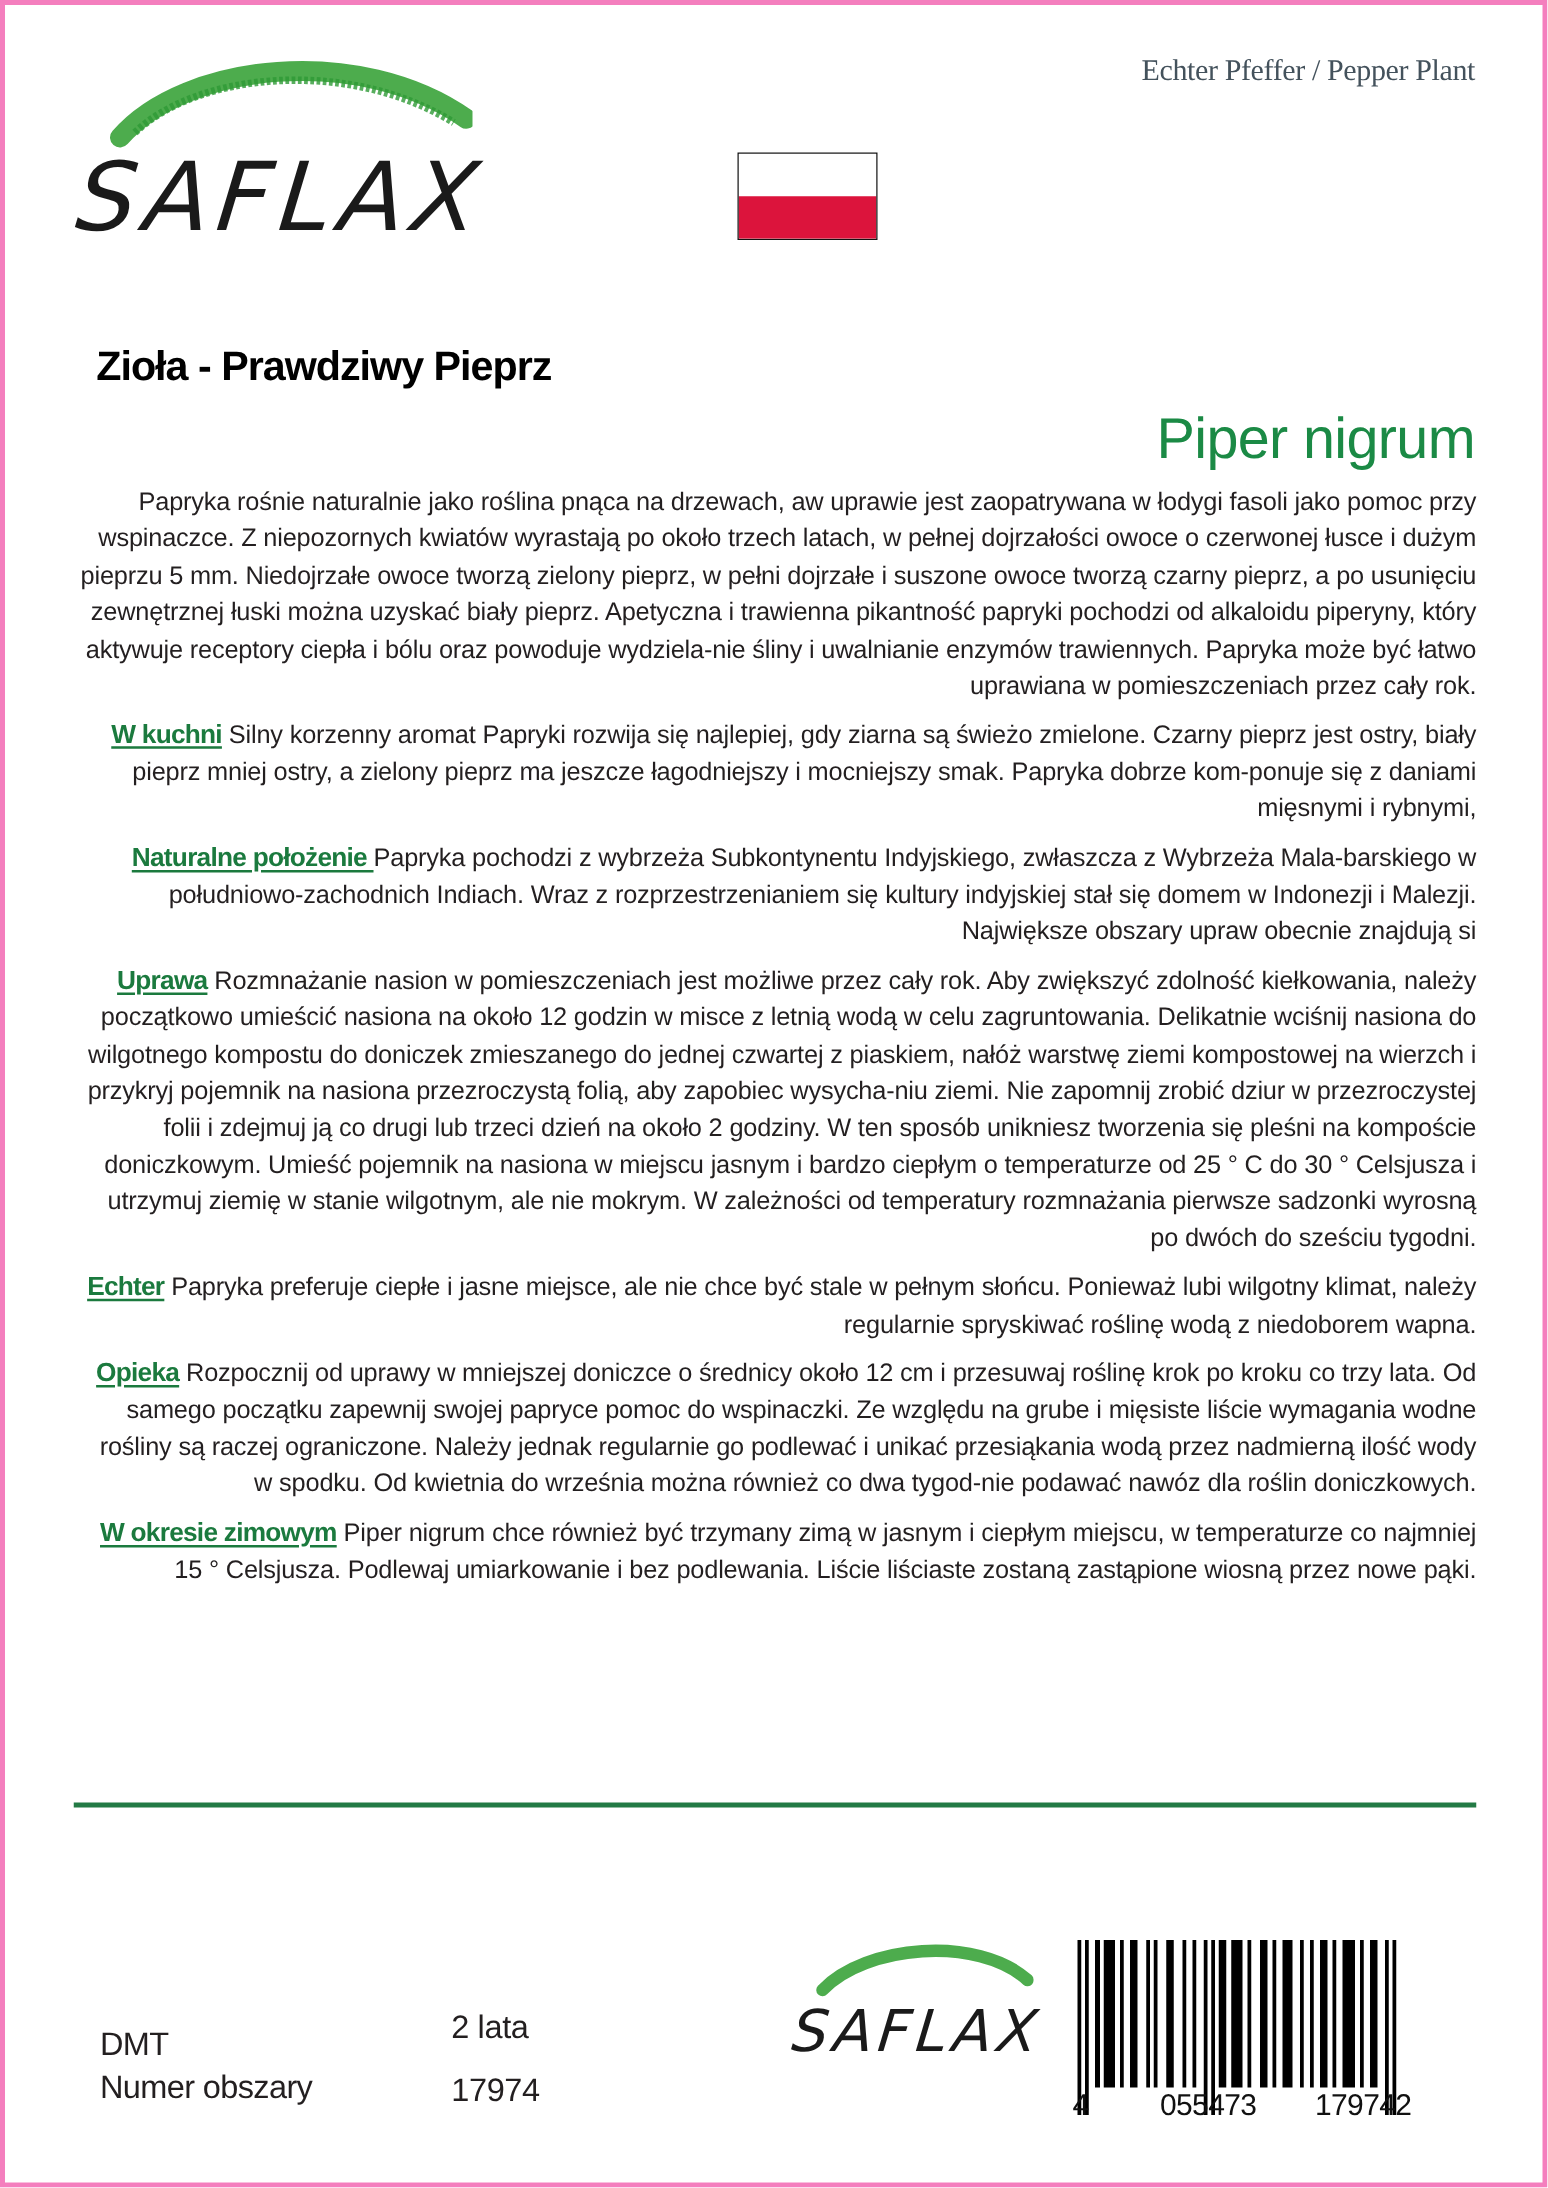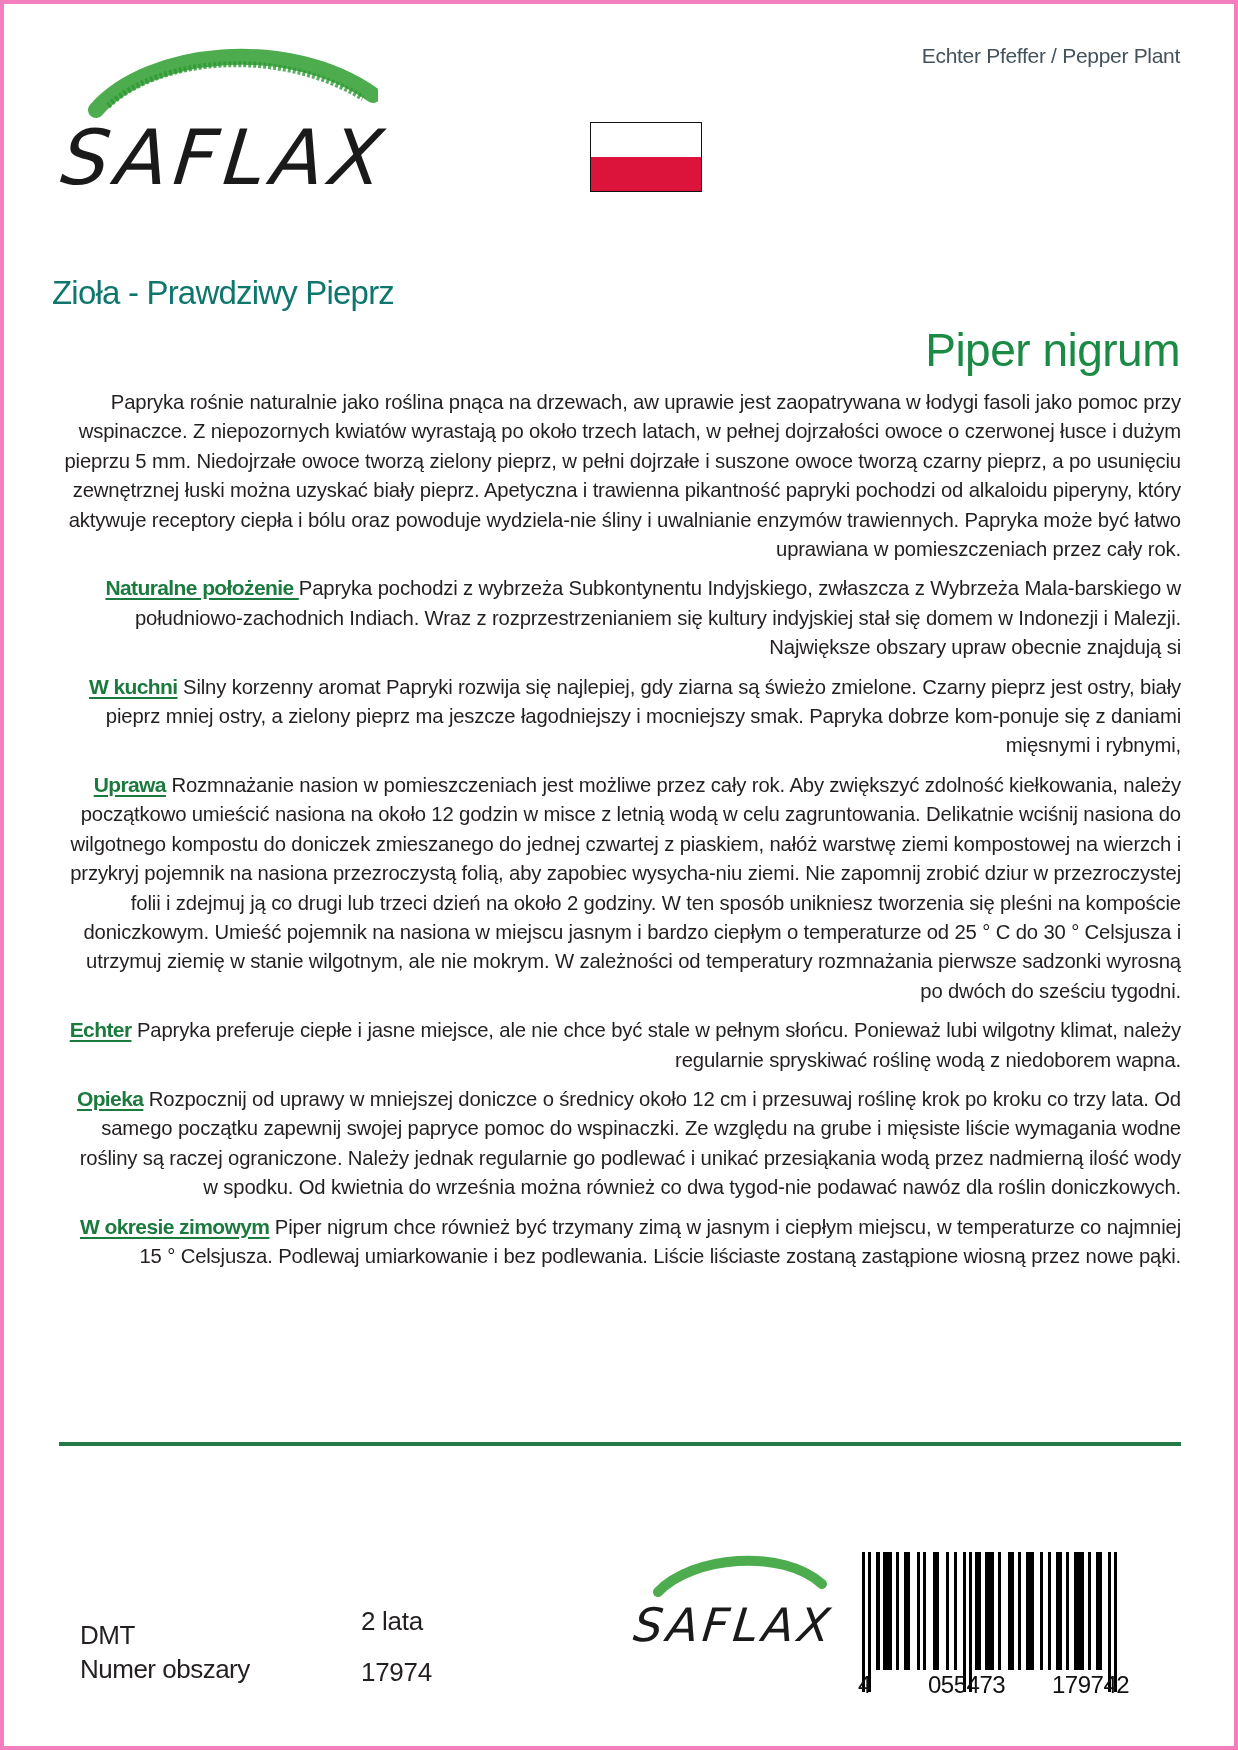--- a/index.html
+++ b/index.html
@@ -16,33 +16,33 @@
     .logo-top { position: absolute; left: 58px; top: 40px; width: 340px; height: 170px; }
     .logo-text {
       position: absolute; left: 4px; top: 80px;
       font-family: "DejaVu Sans", sans-serif; font-style: italic; font-weight: normal;
       font-size: 76px; letter-spacing: 6px; color: #1a1a1a;
       transform: skewX(-6deg); line-height: 1;
     }
     .logo-arc { position: absolute; left: 30px; top: 0; }
     .header-title {
       position: absolute; right: 58px; top: 44px;
-      font-family: Liberation Sans, sans-serif; font-size: 21px; color: #44525c;
+      font-family: Liberation Serif, serif; font-size: 24px; color: #44525c;
       letter-spacing: -0.3px;
     }
     .flag {
       position: absolute; left: 590px; top: 122px; width: 112px; height: 70px;
       border: 1.5px solid #111; box-sizing: border-box; overflow: hidden;
     }
     .flag .white { height: 50%; background: #ffffff; }
     .flag .red { height: 50%; background: #dc143c; }
 
     .title {
-      position: absolute; left: 52px; top: 274px;
-      font-size: 33px; font-weight: normal; color: #0f766e; letter-spacing: -0.8px;
+      position: absolute; left: 77px; top: 274px;
+      font-size: 33px; font-weight: bold; color: #000000; letter-spacing: -0.8px;
     }
     .latin {
       position: absolute; right: 58px; top: 323px;
       font-size: 46px; color: #1b8a45; letter-spacing: -0.5px;
     }
     .content {
       position: absolute; left: 61px; top: 388px; width: 1120px;
       font-size: 20.3px; line-height: 29.4px; color: #231f20; letter-spacing: -0.15px; text-align: right;
     }
     .content p { margin: 0 0 9px 0; }
@@ -80,24 +80,24 @@
   <div class="white"></div>
   <div class="red"></div>
 </div>
 
 <div class="title">Zioła - Prawdziwy Pieprz</div>
 <div class="latin">Piper nigrum</div>
 
 <div class="content">
   <p>Papryka rośnie naturalnie jako roślina pnąca na drzewach, aw uprawie jest zaopatrywana w łodygi fasoli jako pomoc przy wspinaczce. Z niepozornych kwiatów wyrastają po około trzech latach, w pełnej dojrzałości owoce o czerwonej łusce i dużym pieprzu 5 mm. Niedojrzałe owoce tworzą zielony pieprz, w pełni dojrzałe i suszone owoce tworzą czarny pieprz, a po usunięciu zewnętrznej łuski można uzyskać biały pieprz. Apetyczna i trawienna pikantność papryki pochodzi od alkaloidu piperyny, który aktywuje receptory ciepła i bólu oraz powoduje wydziela-nie śliny i uwalnianie enzymów trawiennych. Papryka może być łatwo uprawiana w pomieszczeniach przez cały rok.</p>
   <p>
-    <span class="sec-head">Naturalne położenie </span><span>Papryka pochodzi z wybrzeża Subkontynentu Indyjskiego, zwłaszcza z Wybrzeża Mala-barskiego w południowo-zachodnich Indiach. Wraz z rozprzestrzenianiem się kultury indyjskiej stał się domem w Indonezji i Malezji. Największe obszary upraw obecnie znajdują si</span>
+    <span class="sec-head">W kuchni</span><span> Silny korzenny aromat Papryki rozwija się najlepiej, gdy ziarna są świeżo zmielone. Czarny pieprz jest ostry, biały pieprz mniej ostry, a zielony pieprz ma jeszcze łagodniejszy i mocniejszy smak. Papryka dobrze kom-ponuje się z daniami mięsnymi i rybnymi,</span>
   </p>
   <p>
-    <span class="sec-head">W kuchni</span><span> Silny korzenny aromat Papryki rozwija się najlepiej, gdy ziarna są świeżo zmielone. Czarny pieprz jest ostry, biały pieprz mniej ostry, a zielony pieprz ma jeszcze łagodniejszy i mocniejszy smak. Papryka dobrze kom-ponuje się z daniami mięsnymi i rybnymi,</span>
+    <span class="sec-head">Naturalne położenie </span><span>Papryka pochodzi z wybrzeża Subkontynentu Indyjskiego, zwłaszcza z Wybrzeża Mala-barskiego w południowo-zachodnich Indiach. Wraz z rozprzestrzenianiem się kultury indyjskiej stał się domem w Indonezji i Malezji. Największe obszary upraw obecnie znajdują si</span>
   </p>
   <p>
     <span class="sec-head">Uprawa</span><span>  Rozmnażanie nasion w pomieszczeniach jest możliwe przez cały rok. Aby zwiększyć zdolność kiełkowania, należy początkowo umieścić nasiona na około 12 godzin w misce z letnią wodą w celu zagruntowania. Delikatnie wciśnij nasiona do wilgotnego kompostu do doniczek zmieszanego do jednej czwartej z piaskiem, nałóż warstwę ziemi kompostowej na wierzch i przykryj pojemnik na nasiona przezroczystą folią, aby zapobiec wysycha-niu ziemi. Nie zapomnij zrobić dziur w przezroczystej folii i zdejmuj ją co drugi lub trzeci dzień na około 2 godziny. W ten sposób unikniesz tworzenia się pleśni na kompoście doniczkowym. Umieść pojemnik na nasiona w miejscu jasnym i bardzo ciepłym o temperaturze od 25 ° C do 30 ° Celsjusza i utrzymuj ziemię w stanie wilgotnym, ale nie mokrym. W zależności od temperatury rozmnażania pierwsze sadzonki wyrosną po dwóch do sześciu tygodni.</span>
   </p>
   <p>
     <span class="sec-head">Echter</span><span> Papryka preferuje ciepłe i jasne miejsce, ale nie chce być stale w pełnym słońcu. Ponieważ lubi wilgotny klimat, należy regularnie spryskiwać roślinę wodą z niedoborem wapna.</span>
   </p>
   <p>
     <span class="sec-head">Opieka</span><span> Rozpocznij od uprawy w mniejszej doniczce o średnicy około 12 cm i przesuwaj roślinę krok po kroku co trzy lata. Od samego początku zapewnij swojej papryce pomoc do wspinaczki. Ze względu na grube i mięsiste liście wymagania wodne rośliny są raczej ograniczone. Należy jednak regularnie go podlewać i unikać przesiąkania wodą przez nadmierną ilość wody w spodku. Od kwietnia do września można również co dwa tygod-nie podawać nawóz dla roślin doniczkowych.</span>
   </p>

